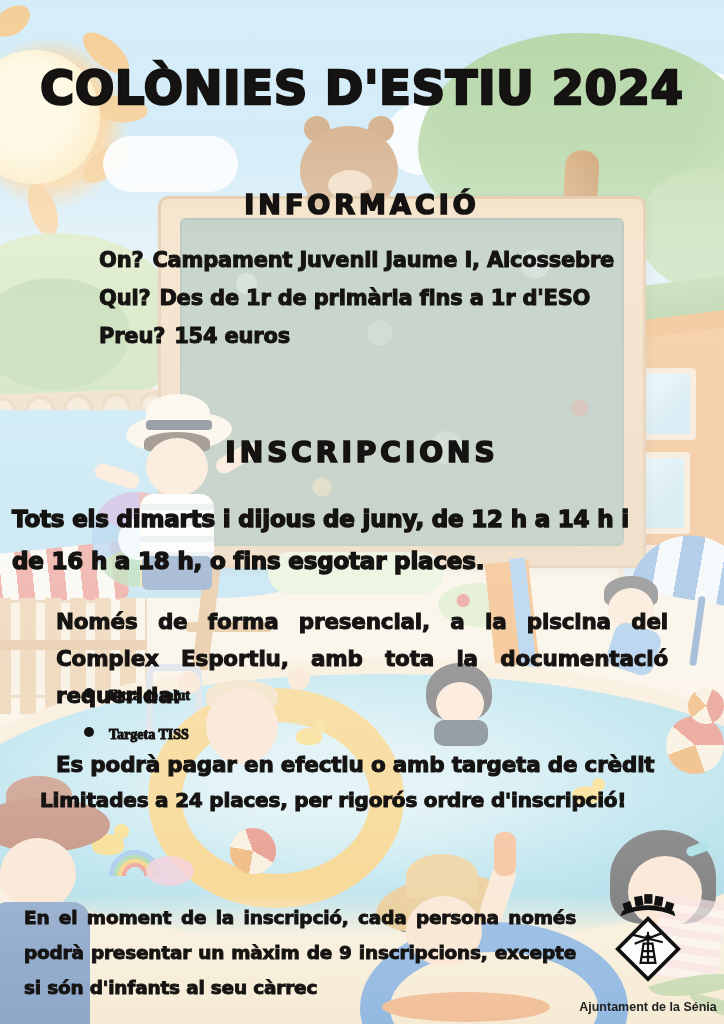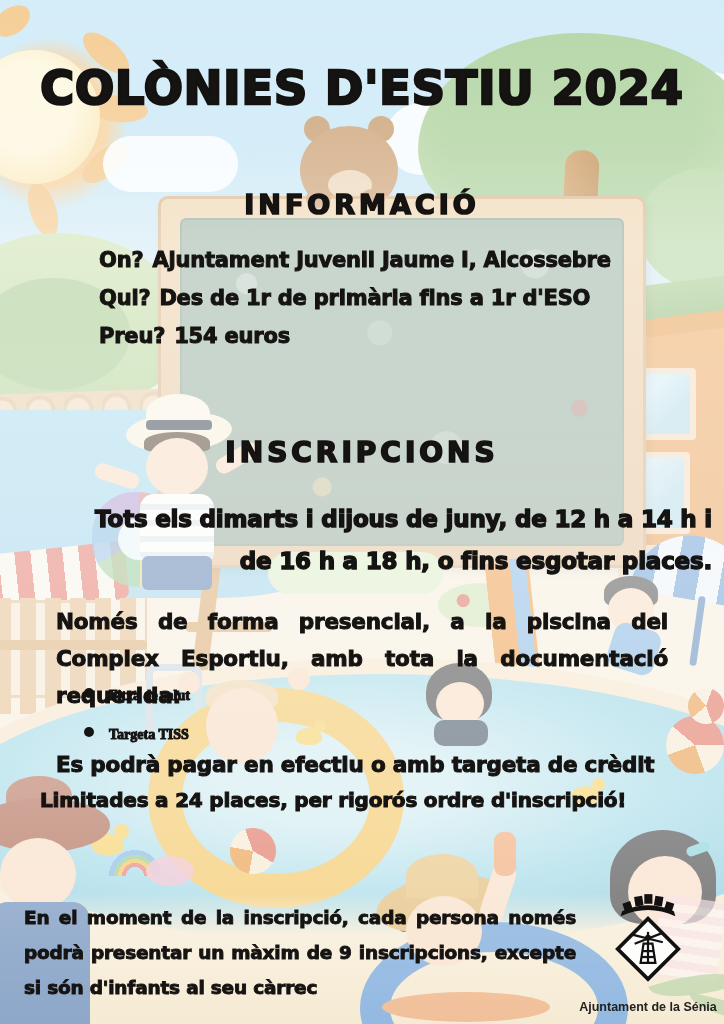--- a/index.html
+++ b/index.html
@@ -146,21 +146,21 @@
   .veil{left:0;top:0;width:724px;height:1024px;
     background:linear-gradient(180deg,rgba(255,255,255,.16) 0%,rgba(255,255,255,.28) 14%,rgba(255,255,255,.46) 24%,rgba(255,255,255,.50) 55%,rgba(255,255,255,.44) 78%,rgba(255,255,255,.28) 100%);}
   
   .t{position:absolute;color:#161413;font-weight:bold;}
   .title{left:0;right:0;top:62px;text-align:center;font-size:46px;letter-spacing:1px;-webkit-text-stroke:2.6px #141210;line-height:1.15;}
   .h-info{left:0;right:0;top:189px;text-align:center;font-size:27px;letter-spacing:4px;-webkit-text-stroke:1.6px #141210;}
   .info-list{left:99px;top:247px;font-size:21px;-webkit-text-stroke:1px #141210;letter-spacing:-0.2px;}
   .info-line{margin-bottom:12px;line-height:26px;}
   .info-label{margin-right:9px;}
   .h-insc{left:0;right:0;top:436px;text-align:center;font-size:28px;letter-spacing:4px;-webkit-text-stroke:1.7px #141210;}
-  .schedule{left:12px;right:12px;top:498px;text-align:right;font-size:23px;line-height:42px;-webkit-text-stroke:1.4px #141210;white-space:pre-line;letter-spacing:-0.2px;}
+  .schedule{left:12px;right:12px;top:498px;text-align:left;font-size:23px;line-height:42px;-webkit-text-stroke:1.4px #141210;white-space:pre-line;letter-spacing:-0.2px;}
   .presencial{left:56px;top:603px;width:612px;font-size:21.5px;line-height:37px;text-align:justify;-webkit-text-stroke:1px #141210;letter-spacing:-0.2px;}
   .bullets{left:84px;top:676px;font-size:14px;font-family:Liberation Serif, serif;-webkit-text-stroke:1px #141210;}
   .bullet-row{line-height:39px;}
   .dot{display:inline-block;width:10px;height:10px;background:#161413;border-radius:50%;margin-right:15px;vertical-align:2px;}
   .payment{left:56px;top:752px;font-size:21.5px;-webkit-text-stroke:1.05px #141210;letter-spacing:-0.2px;}
   .limit{left:40px;top:788px;font-size:20px;-webkit-text-stroke:1.05px #141210;letter-spacing:-0.2px;}
   .footer-note{left:24px;top:900px;width:552px;font-size:18.5px;line-height:35px;text-align:justify;-webkit-text-stroke:0.9px #141210;letter-spacing:-0.2px;}
   
   .logo-wrap{position:absolute;left:578px;top:886px;width:140px;text-align:center;}
   .logo-caption{font-family:"Liberation Sans",sans-serif;font-weight:bold;font-size:12.5px;color:#222;margin-top:2px;}
@@ -273,21 +273,21 @@
   <div class="art frond1"></div>
   <div class="art frond2"></div>
   <div class="art veil"></div>
 
   <div class="t title">COLÒNIES D'ESTIU 2024</div>
 
   <div class="t h-info">INFORMACIÓ</div>
 
   <div class="t info-list">
     <div class="info-line">
-      <span class="info-label">On?</span><span>Ajuntament Juvenil Jaume I, Alcossebre</span>
+      <span class="info-label">On?</span><span>Campament Juvenil Jaume I, Alcossebre</span>
     </div>
     <div class="info-line">
       <span class="info-label">Qui?</span><span>Des de 1r de primària fins a 1r d'ESO</span>
     </div>
     <div class="info-line">
       <span class="info-label">Preu?</span><span>154 euros</span>
     </div>
   </div>
 
   <div class="t h-insc">INSCRIPCIONS</div>

